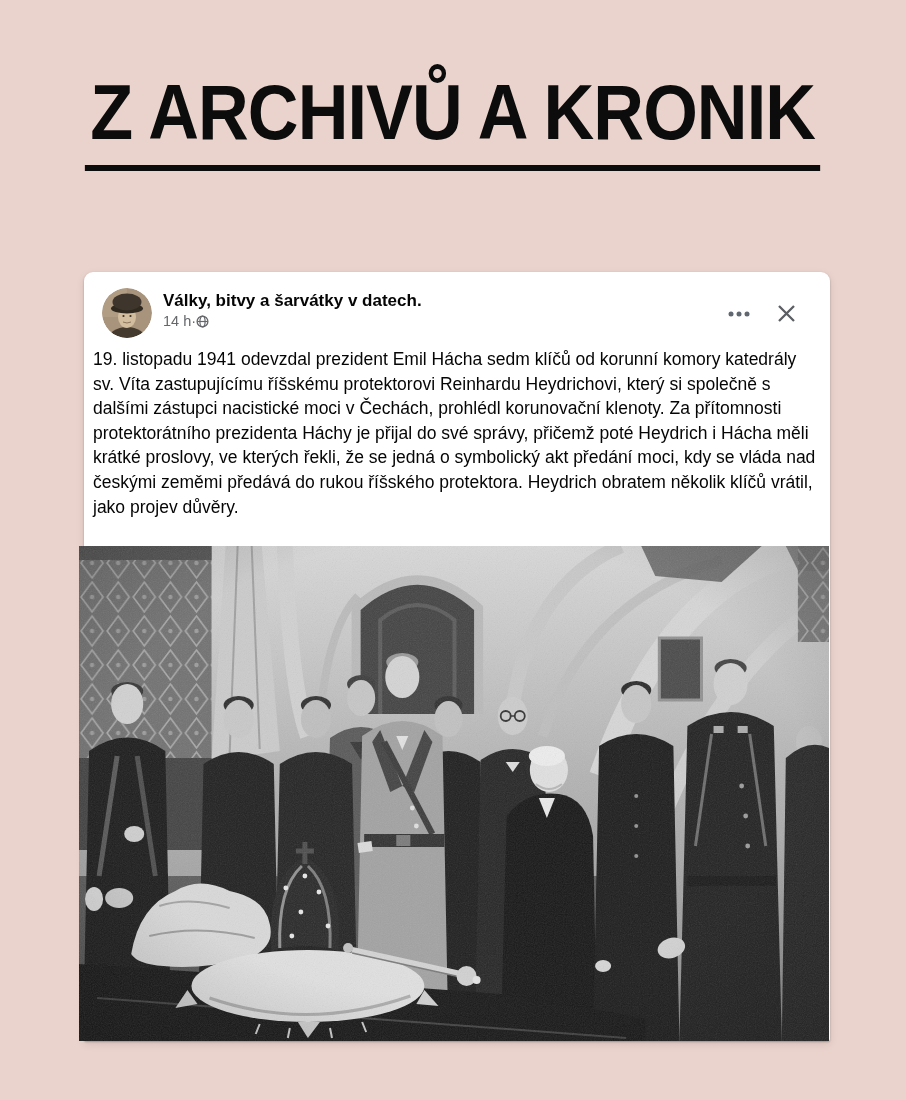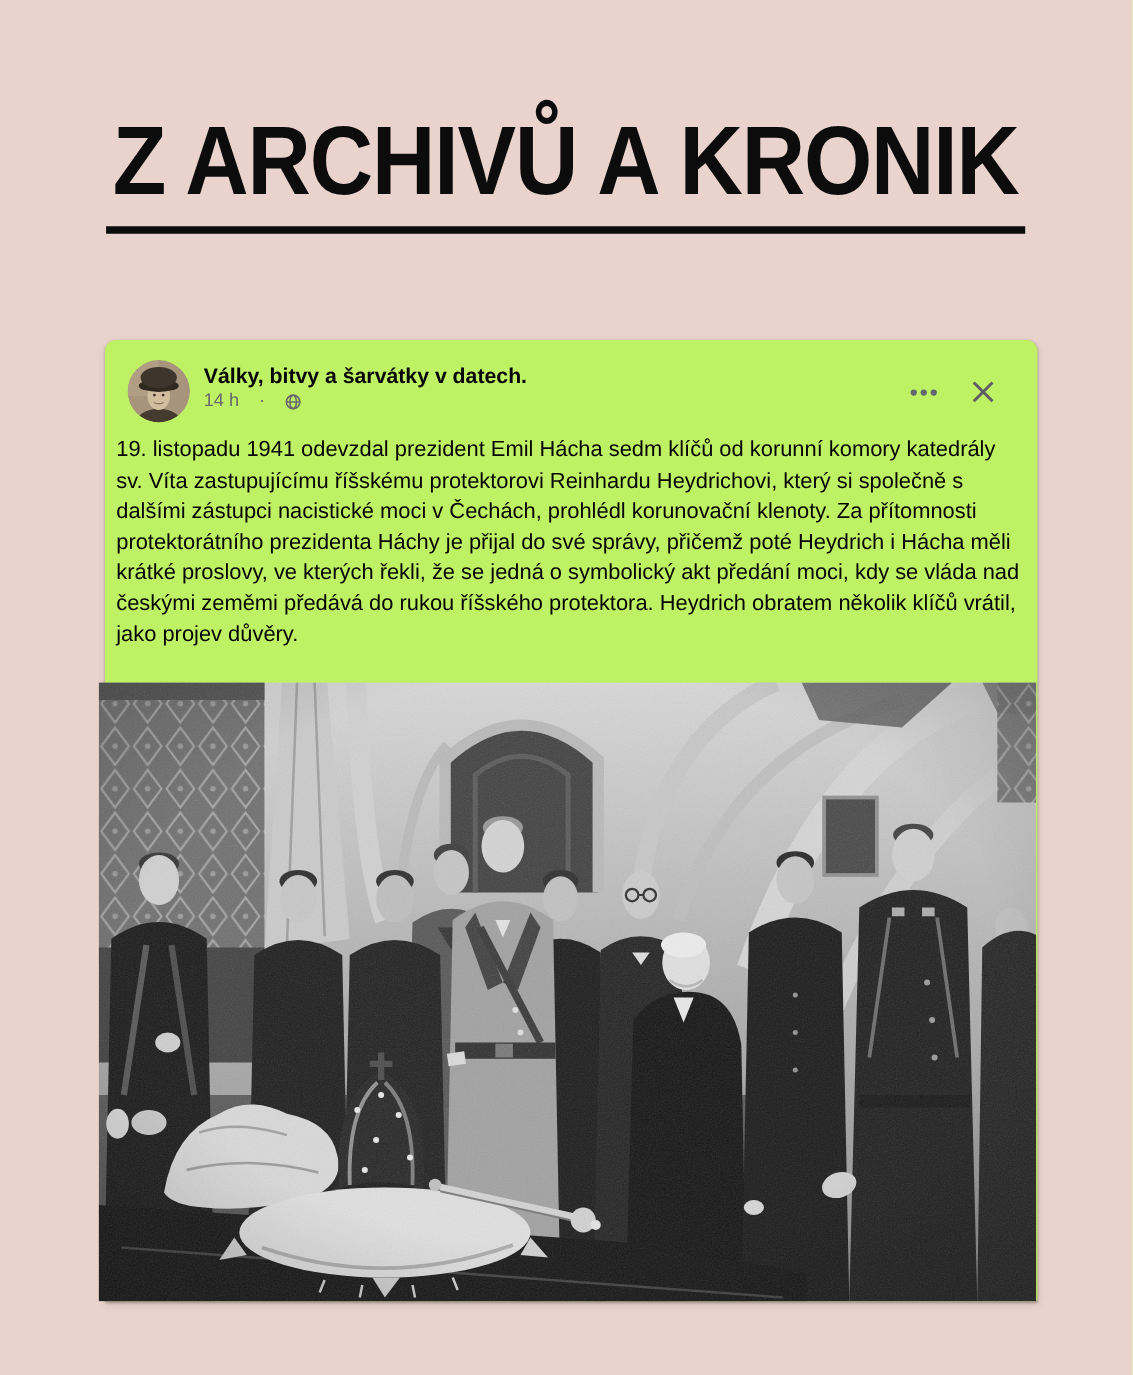--- a/index.html
+++ b/index.html
@@ -6,57 +6,57 @@
   .page{
     position:relative;
     width:906px;height:1100px;
     background:#ebd3cd;
     overflow:hidden;
     font-family:"Liberation Sans", sans-serif;
   }
   
   .heading{
     position:absolute;top:70px;left:0;right:0;
-    margin:16px;text-align:center;
+    margin:0;text-align:center;
   }
   .heading-inner{
     display:inline-block;
     font-size:78px;
     font-weight:bold;
     letter-spacing:-1px;
     line-height:1.1;
     color:#0c0c0c;
     transform:scaleX(0.9);
     transform-origin:center top;
     padding:0 6px 9px 6px;
     border-bottom:6px solid #0c0c0c;
     white-space:nowrap;
   }
   
   .card{
     position:absolute;left:84px;top:272px;width:746px;
-    background:#bef264;
+    background:#ffffff;
     border-radius:9px 9px 2px 2px;
     box-shadow:0 1px 2px rgba(0,0,0,.28), 0 3px 8px rgba(0,0,0,.10);
   }
   .card-header{
     display:flex;align-items:flex-start;
     padding:16px 16px 0 18px;
   }
   .avatar{
     width:50px;height:50px;border-radius:50%;
     overflow:hidden;flex:0 0 auto;cursor:pointer;
   }
   .header-text{margin-left:11px;flex:1 1 auto;min-width:0;padding-top:2px;}
   .author{
     font-size:17px;font-weight:bold;color:#050505;line-height:1.25;
     cursor:pointer;
   }
   .meta{
-    display:flex;align-items:center;gap:16px;
+    display:flex;align-items:center;gap:0;
     font-size:14.5px;color:#65676b;margin-top:2px;line-height:1.2;
   }
   .meta .globe{display:inline-flex;align-items:center;}
   .header-actions{
     display:flex;align-items:center;gap:24px;
     flex:0 0 auto;margin-top:14px;margin-right:16px;
   }
   .icon-btn{cursor:pointer;display:flex;align-items:center;justify-content:center;}
   
   .body-text{

